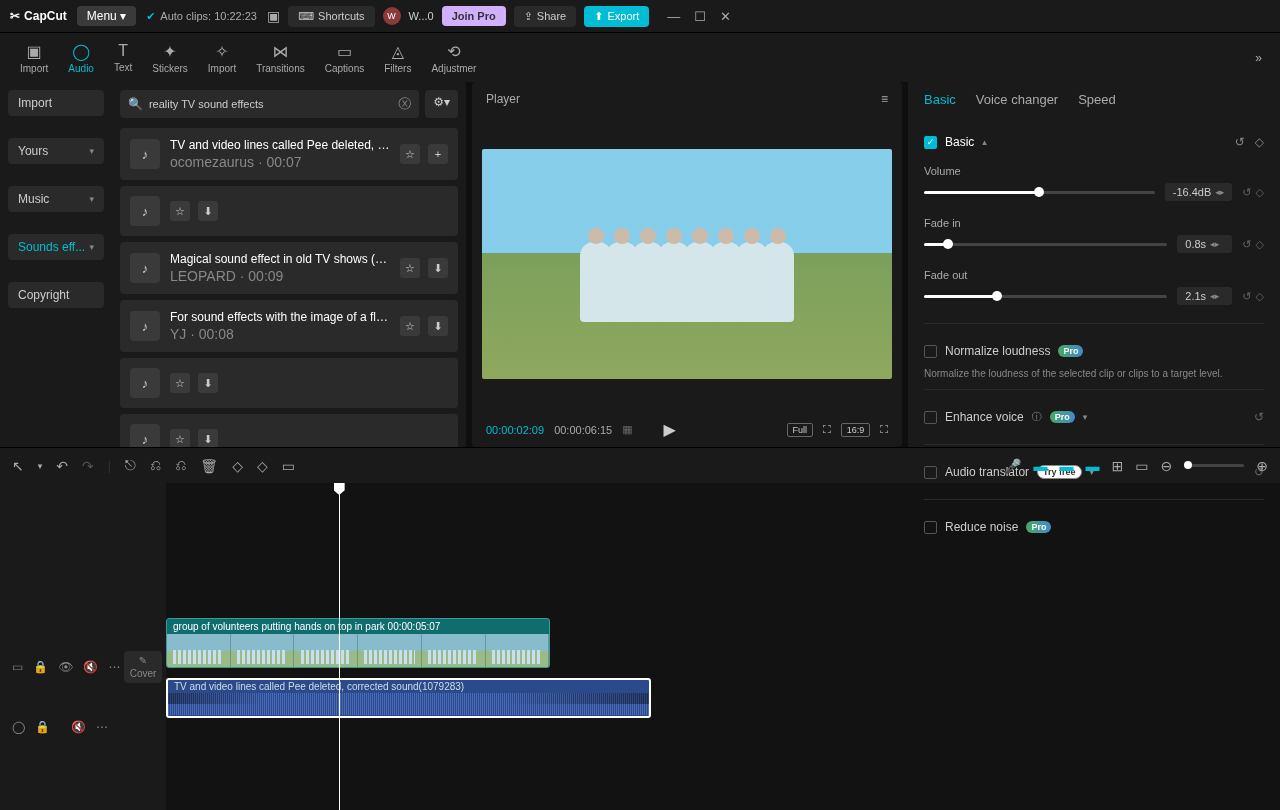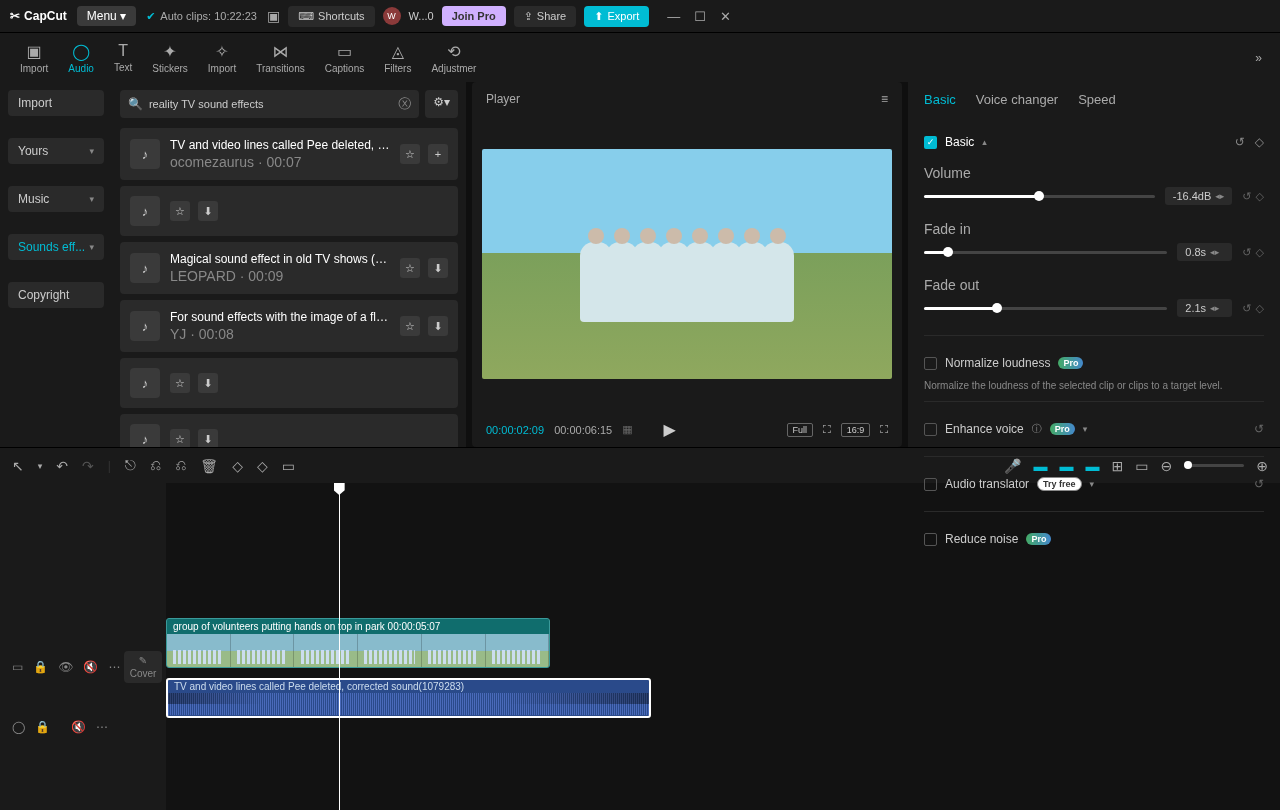--- a/index.html
+++ b/index.html
@@ -64,21 +64,21 @@
 .rp-tabs { display: flex; gap: 20px; padding: 10px 16px; font-size: 13px; }
 .rp-tab { cursor: pointer; color: #aaa; }
 .rp-tab.active { color: #00bcd4; }
 .rp-body { padding: 10px 16px; }
 .rp-section-head { display: flex; align-items: center; gap: 8px; padding: 8px 0; }
 .rp-check { width: 13px; height: 13px; background: #00bcd4; border-radius: 2px; display: flex; align-items: center; justify-content: center; font-size: 9px; color: #fff; }
 .rp-check-empty { width: 13px; height: 13px; border: 1px solid #555; border-radius: 2px; }
 .rp-section-title { font-size: 12px; color: #fff; }
 .rp-section-icons { margin-left: auto; display: flex; gap: 10px; color: #888; }
 .rp-control { padding: 8px 0; }
-.rp-label { font-size: 14px; color: #aaa; margin-bottom: 6px; }
+.rp-label { font-size: 11px; color: #aaa; margin-bottom: 6px; }
 .rp-slider-row { display: flex; align-items: center; gap: 10px; }
 .slider { flex: 1; height: 3px; background: #444; border-radius: 2px; position: relative; }
 .slider-fill { height: 100%; background: #fff; border-radius: 2px; position: absolute; }
 .slider-thumb { width: 10px; height: 10px; background: #fff; border-radius: 50%; position: absolute; top: -4px; transform: translateX(-50%); }
 .value-box { background: #2a2a2a; padding: 3px 8px; border-radius: 3px; font-size: 11px; min-width: 55px; text-align: right; display: flex; align-items: center; gap:4px; }
 .value-spinner { color: #888; font-size: 9px; }
 .kf-icons { display: flex; gap: 4px; color: #666; font-size: 11px; }
 .rp-divider { height: 1px; background: #2a2a2a; margin: 10px 0; }
 .rp-toggle-row { display: flex; align-items: center; gap: 8px; padding: 10px 0; }
 .pro-badge { background: linear-gradient(90deg,#4a6,#48c); color: #fff; font-size: 9px; padding: 1px 5px; border-radius: 7px; font-weight: bold; }

